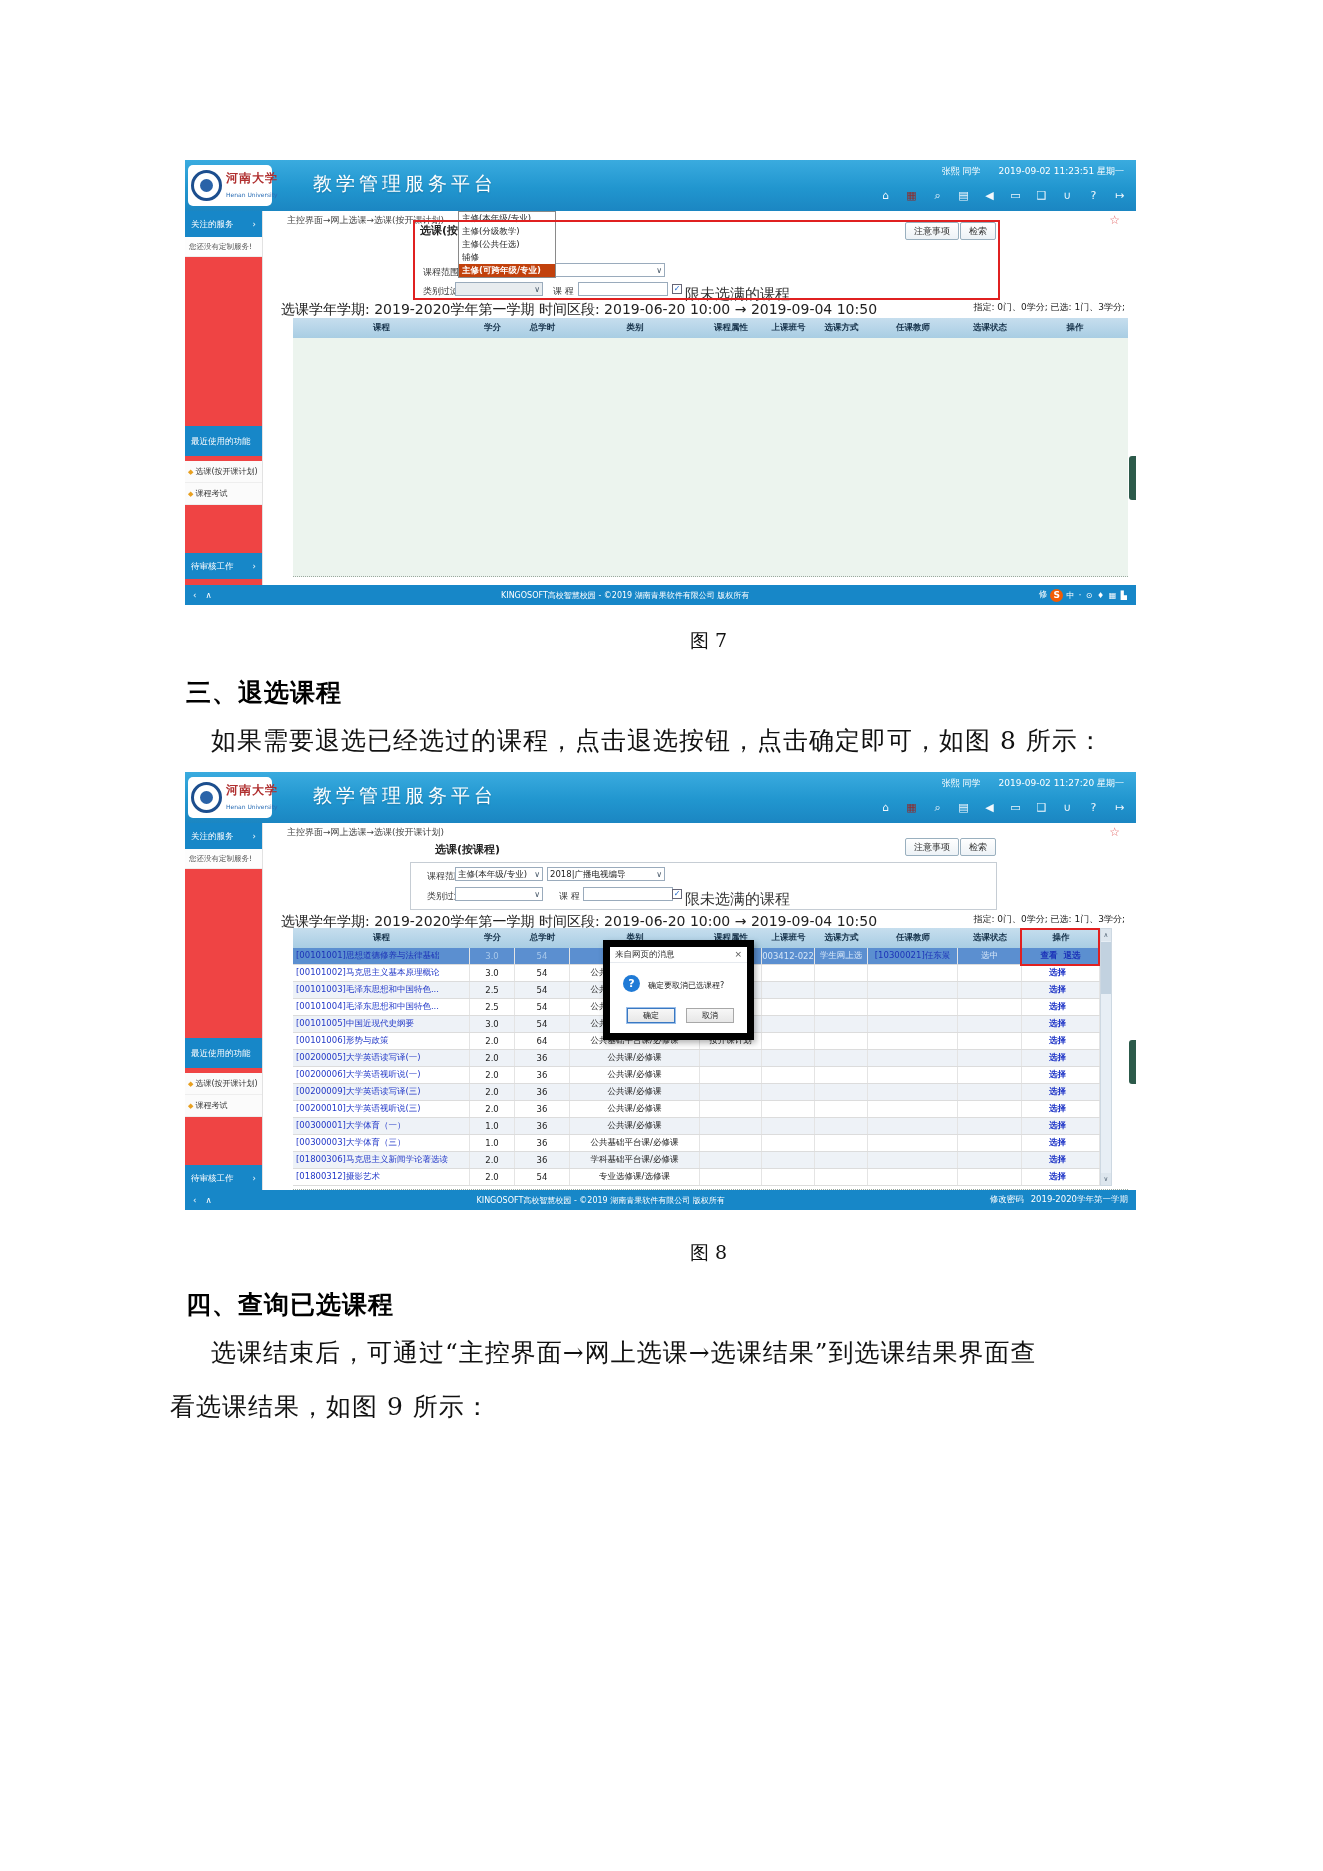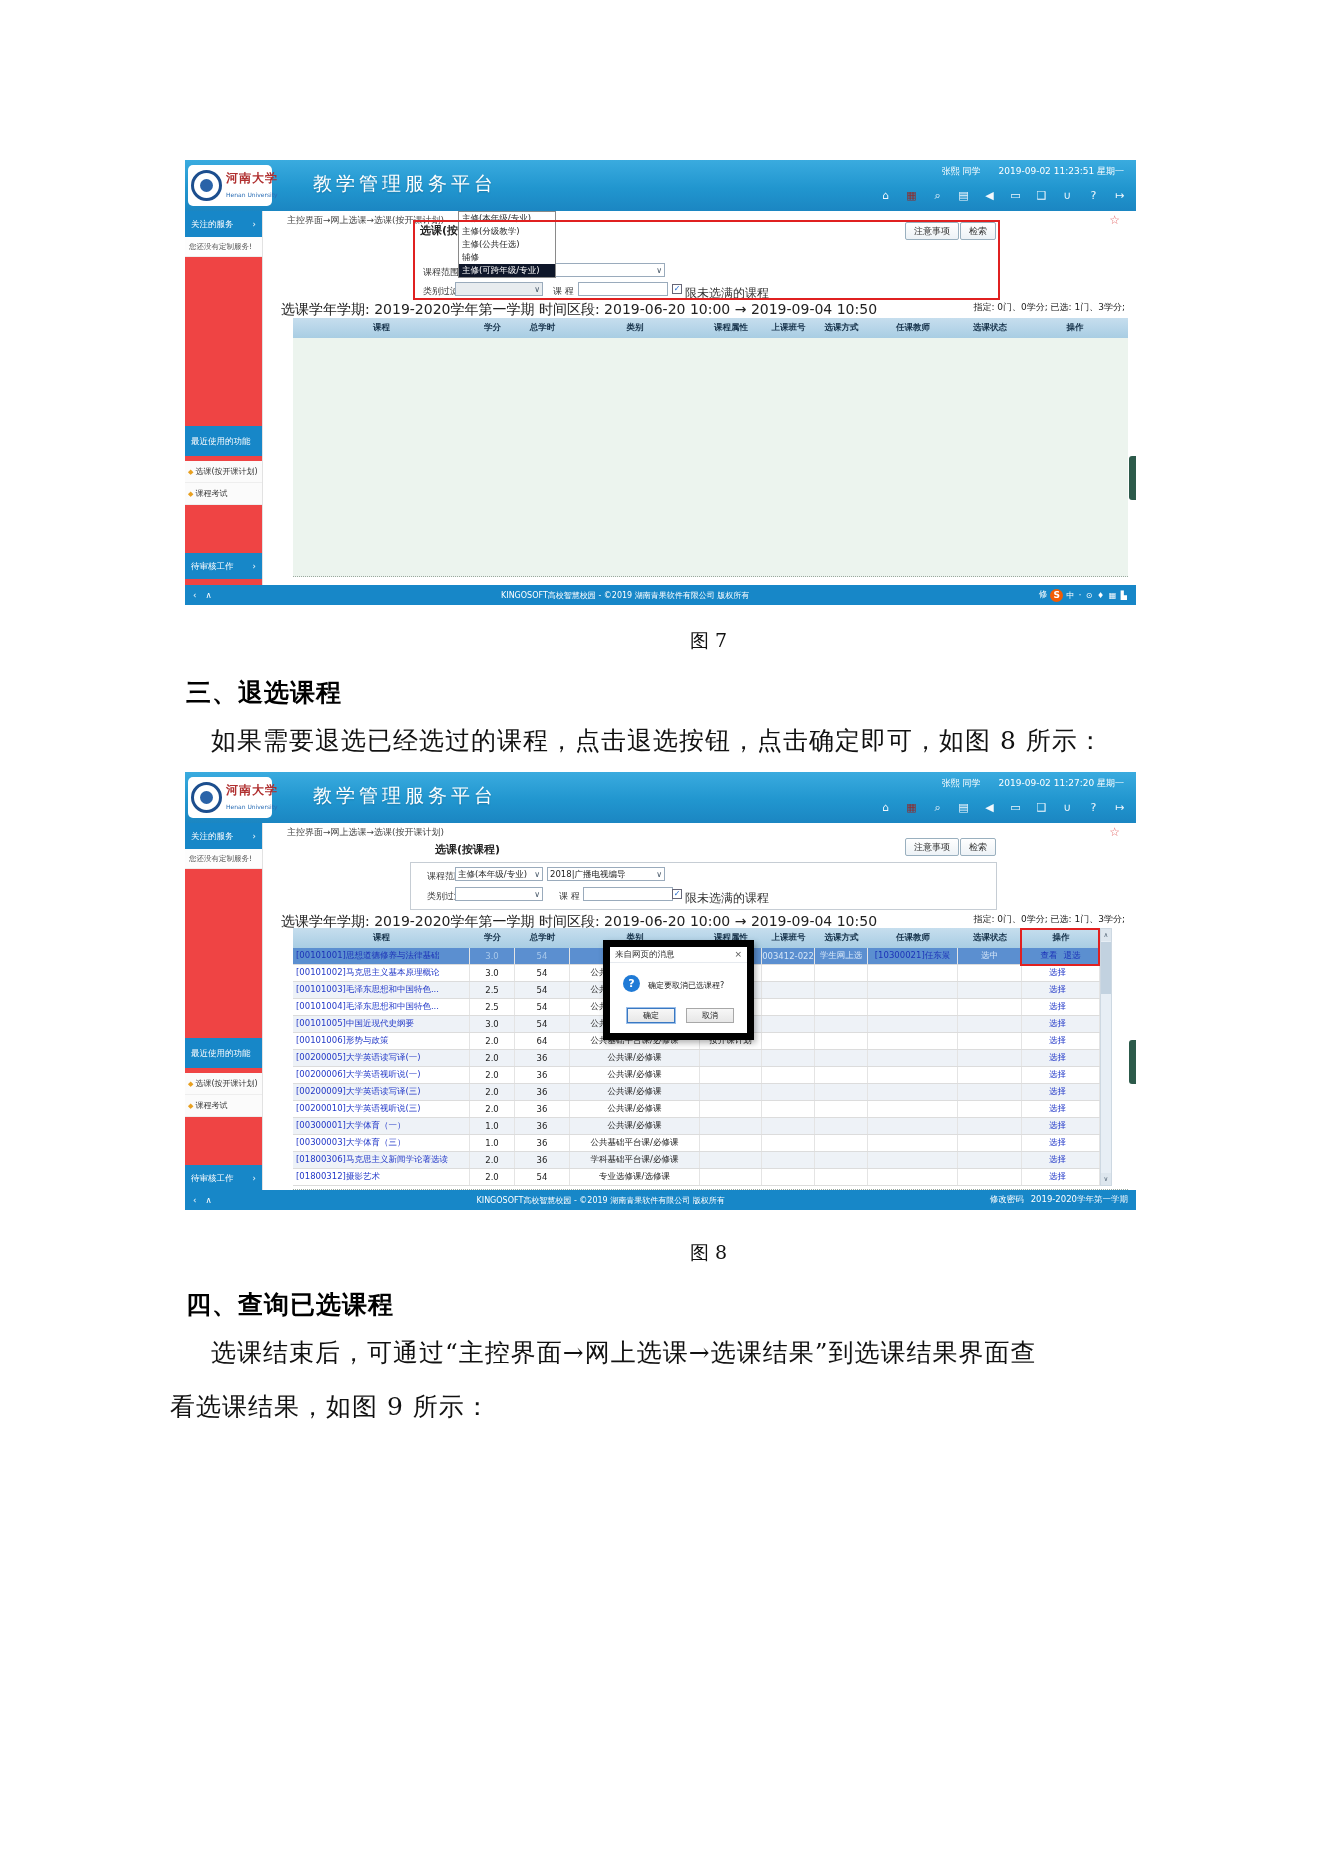--- a/index.html
+++ b/index.html
@@ -67,32 +67,32 @@
   text-align:center;border-radius:2px;color:#333;cursor:pointer;white-space:nowrap;}
 #shot1 .btn-notice{left:720px;top:62px;} #shot1 .btn-search{left:775px;top:62px;}
 #shot2 .btn-notice{left:720px;top:66px;} #shot2 .btn-search{left:775px;top:66px;}
 
 
 .s1-redbox{position:absolute;left:228px;top:60px;width:587px;height:80px;border:2px solid #e02020;
   z-index:40;pointer-events:none;box-sizing:border-box;}
 .s1-list{position:absolute;left:273px;top:51px;width:96px;background:#fff;border:1px solid #8a8a8a;z-index:30;}
 .opt{height:13px;line-height:13px;font-size:8.5px;color:#222;padding:0 3px;white-space:nowrap;
   overflow:hidden;cursor:pointer;}
-.opt.selected{background:#0f172a;color:#fff;}
+.opt.selected{background:#c2410c;color:#fff;font-weight:bold;}
 
 
 .flabel{position:absolute;font-size:9px;color:#333;white-space:nowrap;}
 .combo{position:absolute;height:14px;box-sizing:border-box;border:1px solid #9aabbc;background:#fff;
   font-size:8.5px;line-height:12px;padding:0 10px 0 2px;color:#222;white-space:nowrap;overflow:hidden;}
 .combo .varrow{position:absolute;right:2px;top:1px;color:#456;font-size:8px;}
 .combo.gray{background:#e8ecef;}
 .tinput{position:absolute;height:14px;box-sizing:border-box;border:1px solid #9aabbc;background:#fff;}
 .chk{position:absolute;width:10px;height:10px;box-sizing:border-box;border:1px solid #667;background:#fff;
   font-size:8px;line-height:8px;text-align:center;color:#1a62c8;cursor:pointer;}
-.chk-label{position:absolute;font-size:12px;color:#333;white-space:nowrap;}
+.chk-label{position:absolute;font-size:15px;color:#333;white-space:nowrap;}
 #shot1 .lbl-range{left:238px;top:106px;} #shot1 .lbl-cat{left:238px;top:125px;}
 #shot1 .combo-c2{left:362px;top:103px;width:118px;}
 #shot1 .combo-c3{left:270px;top:122px;width:88px;}
 #shot1 .lbl-course{left:368px;top:125px;}
 #shot1 .tinput{left:393px;top:122px;width:90px;}
 #shot1 .chk{left:487px;top:124px;} #shot1 .chk-label{left:500px;top:125px;}
 #shot2 .fpanel{position:absolute;left:225px;top:90px;width:585px;height:46px;border:1px solid #c6cdd4;}
 #shot2 .lbl-range{left:242px;top:98px;} #shot2 .lbl-cat{left:242px;top:118px;}
 #shot2 .combo-c1{left:270px;top:95px;width:88px;}
 #shot2 .combo-c2{left:362px;top:95px;width:118px;}
@@ -122,21 +122,21 @@
 #rows{position:absolute;left:108px;top:176px;width:807px;}
 .trow{display:flex;height:17px;align-items:stretch;background:#fff;border-bottom:1px solid #dcdcdc;box-sizing:border-box;}
 .trow.alt{background:#eef2f7;}
 .trow.selected{background:#5b8fd0;}
 .c{box-sizing:border-box;font-size:8.5px;color:#222;display:flex;align-items:center;justify-content:center;
   white-space:nowrap;overflow:hidden;border-right:1px solid #e4e4e4;}
 .c1{width:177px;justify-content:flex-start;padding-left:3px;}
 .c2{width:45px}.c3{width:55px}.c4{width:130px}.c5{width:62px}
 .c6{width:53px}.c7{width:53px}.c8{width:90px}.c9{width:64px}.c10{width:78px}
 .link{color:#2238c8;cursor:pointer;}
-.op{color:#2238c8;cursor:pointer;margin:0 3px;}
+.op{color:#2238c8;cursor:pointer;margin:0 3px;font-weight:bold;}
 .trow.selected .c{color:#d5e6f8;}
 .trow.selected .c2,.trow.selected .c3{color:#a8c8ea;}
 .trow.selected .link,.trow.selected .op{color:#1c33b8;}
 .s2-dots{position:absolute;left:108px;right:8px;top:417px;border-top:1px dotted #9aa89e;}
 .s2-redbox{position:absolute;left:835px;top:156px;width:80px;height:38px;border:2px solid #e02020;
   z-index:20;pointer-events:none;box-sizing:border-box;}
 
 
 .scrollbar{position:absolute;left:915px;top:156px;width:12px;height:258px;background:#e7eef5;
   border:1px solid #cdd8e2;box-sizing:border-box;}

